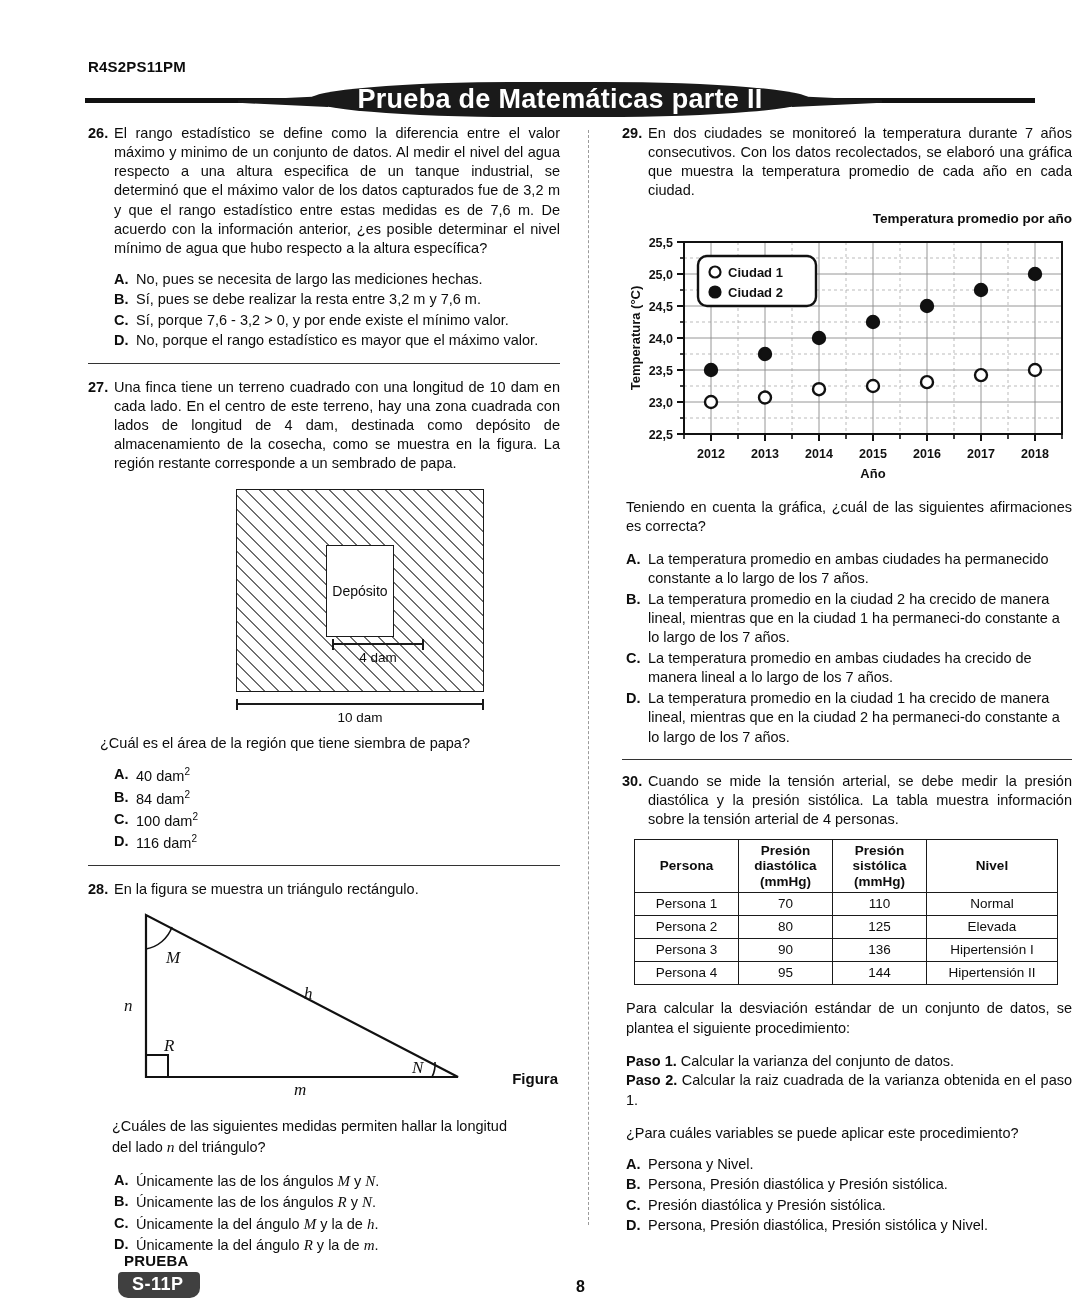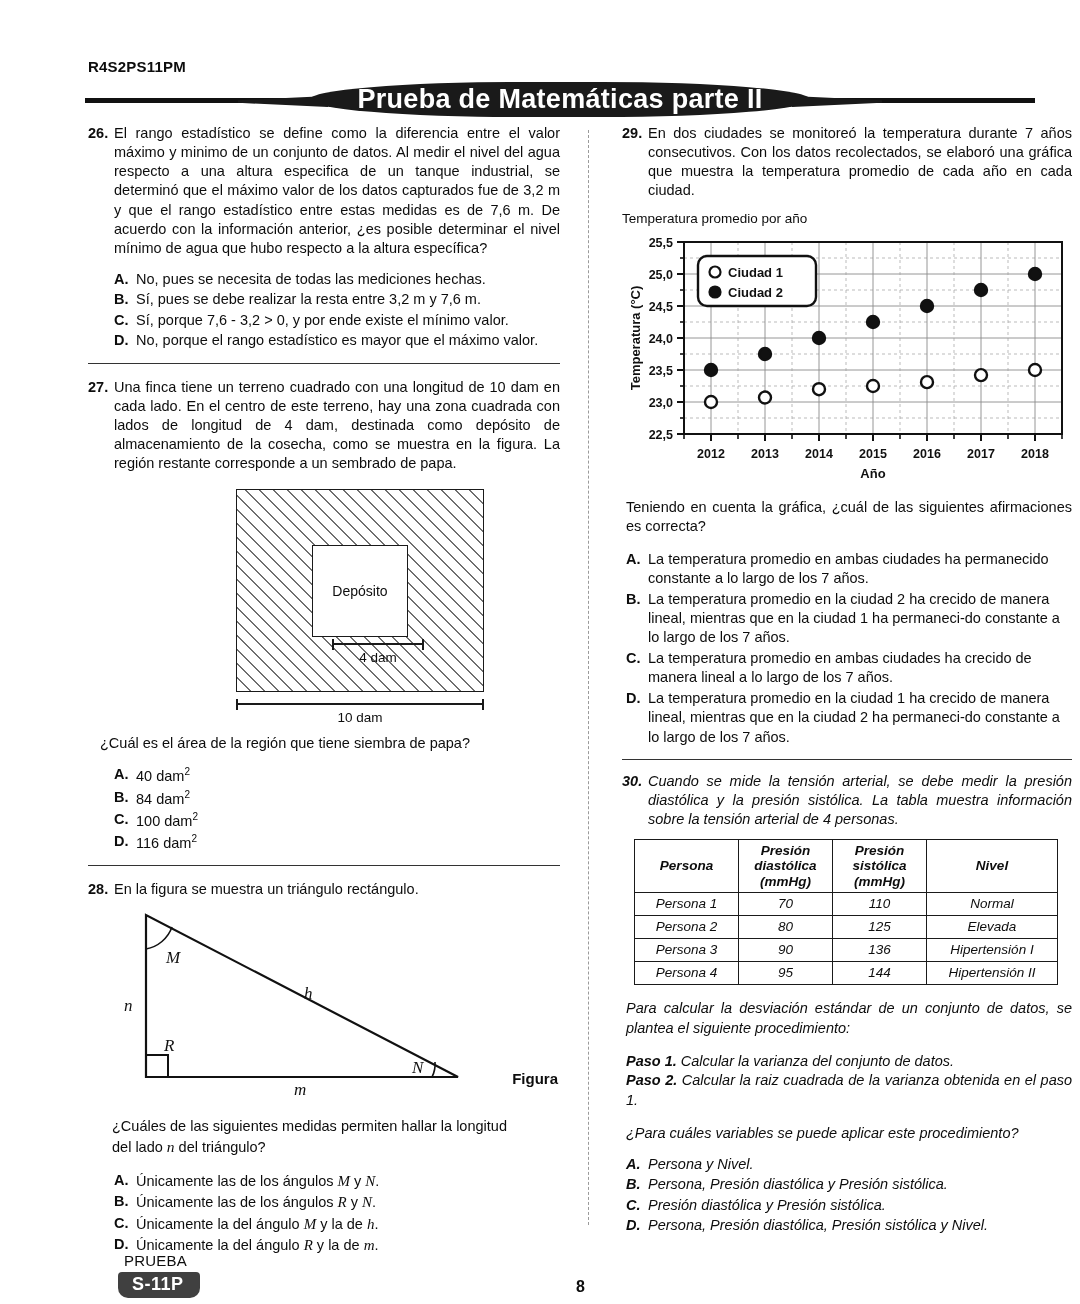--- a/index.html
+++ b/index.html
@@ -76,21 +76,21 @@
   
   .fig27 { position: relative; width: 360px; height: 235px; margin: 16px auto 0 110px; }
   .plot-outer {
     position: absolute; left: 38px; top: 0; width: 248px; height: 203px;
     border: 1.6px solid #1a1a1a;
     background:
       repeating-linear-gradient(45deg, transparent 0 9px, #6f6f6f 9px 9.9px);
   }
   .plot-inner {
     position: absolute; left: 50%; top: 50%; transform: translate(-50%,-50%);
-    width: 96px; height: 92px; background: #fff; border: 1.6px solid #1a1a1a;
+    width: 68px; height: 92px; background: #fff; border: 1.6px solid #1a1a1a;
     display: flex; align-items: center; justify-content: center;
     font-size: 14px;
   }
   .dim-inner {
     position: absolute; left: 50%; transform: translateX(-50%);
     top: 150px; width: 92px; text-align: center;
   }
   .dim-outer {
     position: absolute; left: 38px; top: 210px; width: 248px; text-align: center;
   }
@@ -104,42 +104,42 @@
   .dimline .cap-l { left: 0; } .dimline .cap-r { right: 0; }
   .dim-lbl { font-size: 13.5px; margin-top: 1px; }
 
   
   .fig28 { position: relative; width: 472px; height: 210px; margin-top: 6px; }
   .fig28 .figlabel {
     position: absolute; right: 2px; bottom: 28px; font-size: 15px; font-weight: bold;
   }
 
   
-  .chart-title { text-align: left; font-weight: normal; font-size: 13.5px; margin-top: 10px; }
+  .chart-title { text-align: right; font-weight: bold; font-size: 13.5px; margin-top: 10px; }
   .chart-box { position: relative; width: 450px; height: 262px; }
 
   
   table.bp {
     border-collapse: collapse; margin: 10px 0 0 12px; width: 424px;
     font-size: 13.5px;
   }
   table.bp th, table.bp td {
     border: 1.4px solid #1a1a1a; text-align: center; padding: 3px 12px;
   }
   table.bp th { font-weight: bold; line-height: 1.12; }
   table.bp td { line-height: 1.2; }
 
   .para { font-size: 14.5px; line-height: 1.32; margin-top: 14px; text-align: justify; }
   .step { font-size: 14.5px; line-height: 1.34; }
   .step b { font-weight: bold; }
 
   
   .footer-prueba {
     position: absolute; left: 124px; top: 1252px;
-    font-size: 15px; font-weight: normal; letter-spacing: .2px;
+    font-size: 15px; font-weight: bold; letter-spacing: .2px;
   }
   .footer-badge {
     position: absolute; left: 118px; top: 1272px;
     background: #404040; color: #fff; font-weight: bold; font-size: 18px;
     padding: 2px 16px 3px 14px; border-radius: 4px 4px 10px 10px;
     letter-spacing: .5px;
   }
   .footer-page {
     position: absolute; left: 576px; top: 1278px; font-size: 16px; font-weight: bold;
   }
@@ -163,21 +163,21 @@
   <div class="col col-left">
 
     <div class="q">
       <div class="q-head">
         <div class="q-num">26.</div>
         <div class="q-body">El rango estadístico se define como la diferencia entre el valor máximo y minimo de un conjunto de datos. Al medir el nivel del agua respecto a una altura especifica de un tanque industrial, se determinó que el máximo valor de los datos capturados fue de 3,2 m y que el rango estadístico entre estas medidas es de 7,6 m. De acuerdo con la información anterior, ¿es posible determinar el nivel mínimo de agua que hubo respecto a la altura específica?</div>
       </div>
       <div class="opts">
         <div class="opt">
           <span class="opt-l">A.</span>
-          <span class="opt-t">No, pues se necesita de todas las mediciones hechas.</span>
+          <span class="opt-t">No, pues se necesita de largo las mediciones hechas.</span>
         </div>
         <div class="opt">
           <span class="opt-l">B.</span>
           <span class="opt-t">Sí, pues se debe realizar la resta entre 3,2 m y 7,6 m.</span>
         </div>
         <div class="opt">
           <span class="opt-l">C.</span>
           <span class="opt-t">Sí, porque 7,6 - 3,2 &gt; 0, y por ende existe el mínimo valor.</span>
         </div>
         <div class="opt">
@@ -411,21 +411,21 @@
           <span class="opt-t">La temperatura promedio en ambas ciudades ha crecido de manera lineal a lo largo de los 7 años.</span>
         </div>
         <div class="opt">
           <span class="opt-l">D.</span>
           <span class="opt-t">La temperatura promedio en la ciudad 1 ha crecido de manera lineal, mientras que en la ciudad 2 ha permaneci-do constante a lo largo de los 7 años.</span>
         </div>
       </div>
       <hr class="sep">
     </div>
 
-    <div class="q" style="margin-top:12px;font-style:italic;">
+    <div class="q" style="margin-top:12px;">
       <div class="q-head">
         <div class="q-num">30.</div>
         <div class="q-body">Cuando se mide la tensión arterial, se debe medir la presión diastólica y la presión sistólica. La tabla muestra información sobre la tensión arterial de 4 personas.</div>
       </div>
 
       <table class="bp">
         <thead>
           <tr>
             <th style="width:104px;">
               <div>Persona</div>

